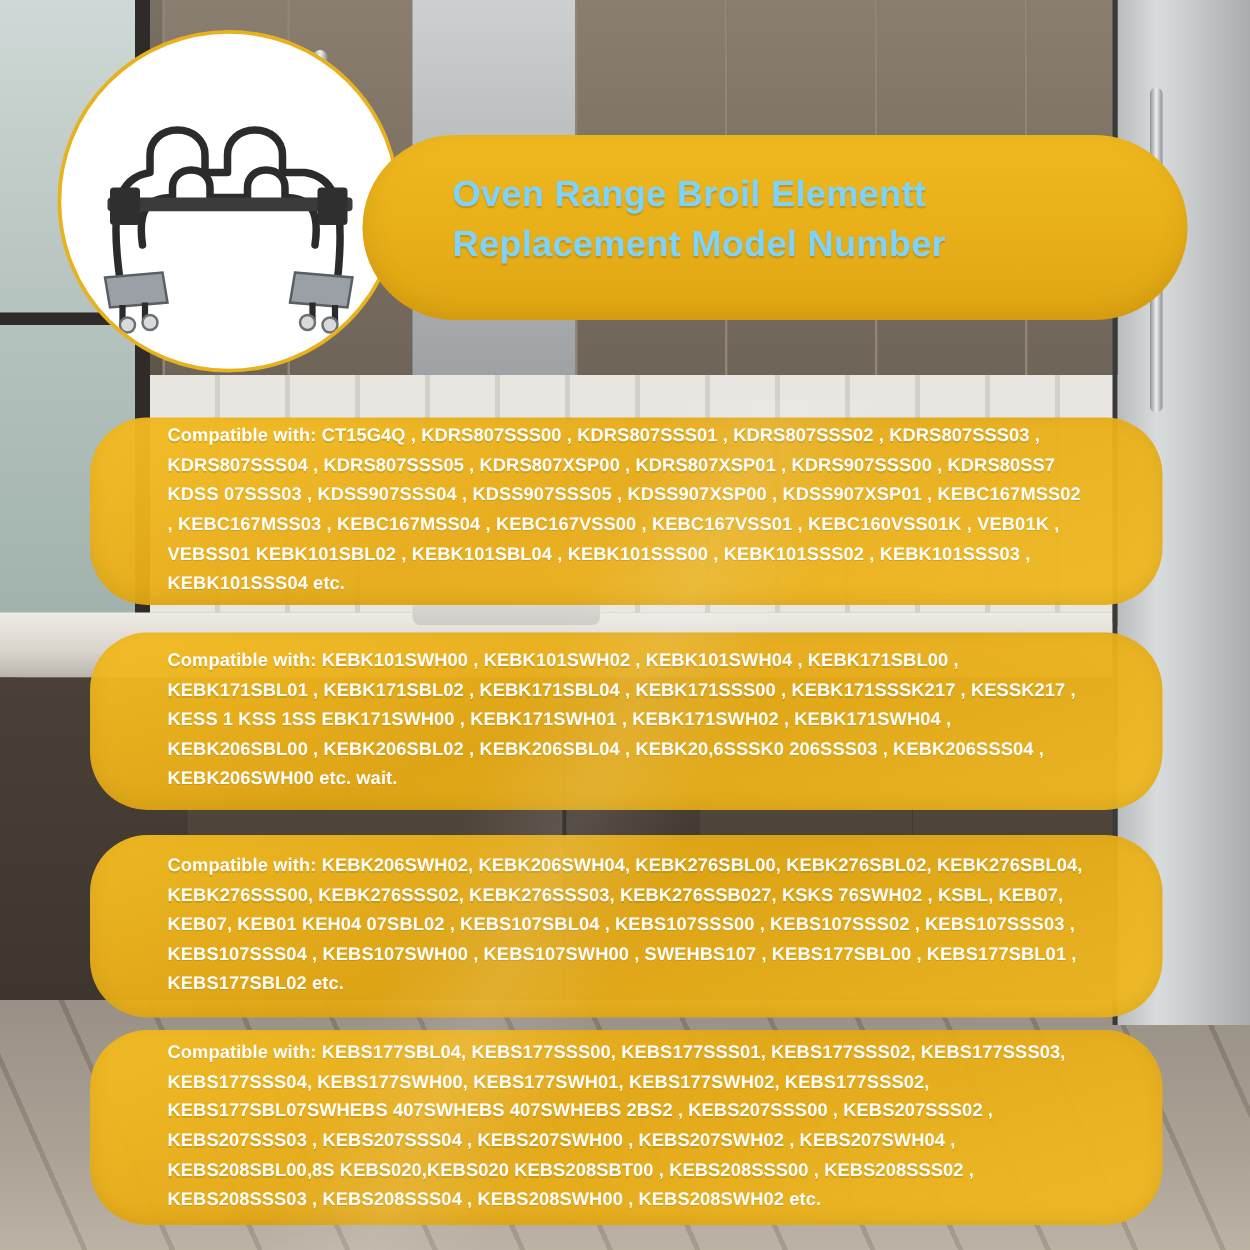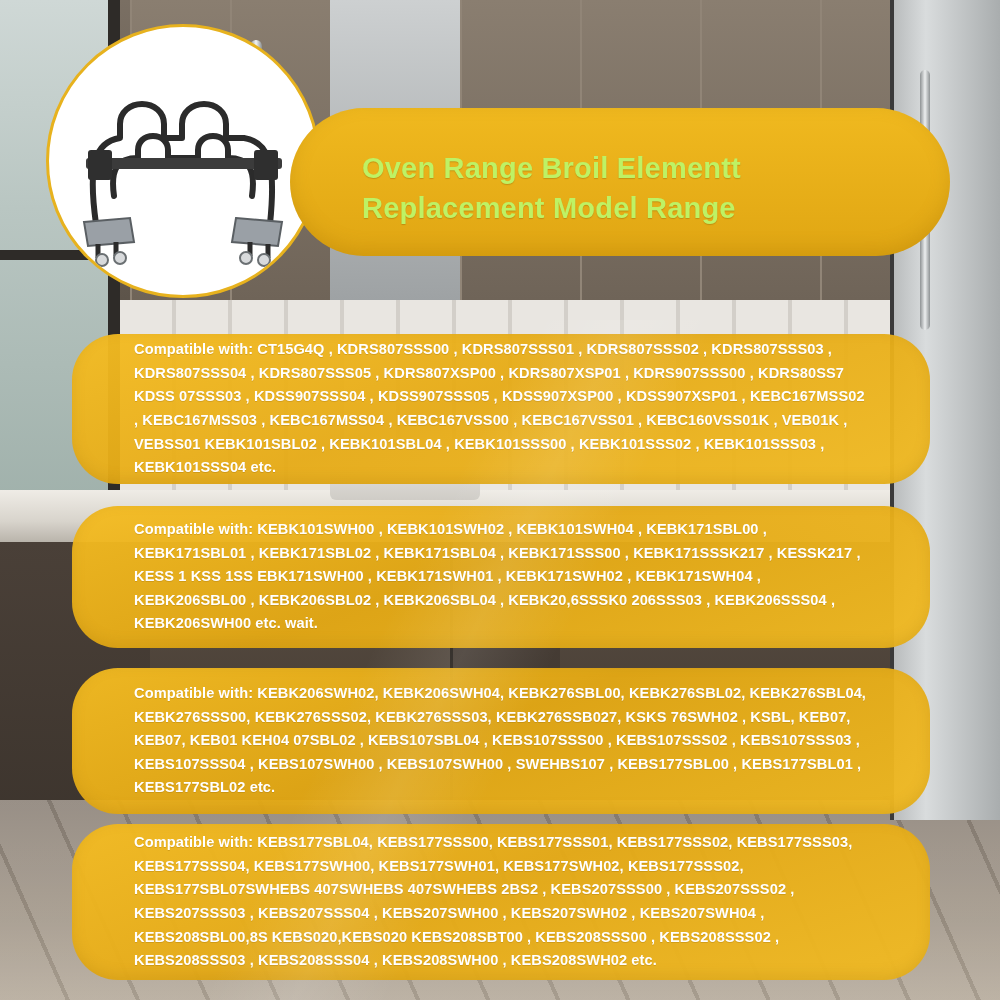--- a/index.html
+++ b/index.html
@@ -147,23 +147,23 @@
     position: absolute;
     left: 290px; top: 108px;
     width: 660px; height: 148px;
     border-radius: 74px;
     background: linear-gradient(180deg,#f0b91f 0%, #e0a613 100%);
     box-shadow: inset 0 -6px 18px rgba(160,110,0,.25);
   }
   .title-text {
     position: absolute;
     left: 362px;
-    top: 148px;
+    top: 136px;
     width: 560px;
-    color: #bef264;
+    color: #7dd3fc;
     font-size: 29px;
     font-weight: bold;
     line-height: 1.38;
     letter-spacing: .2px;
     text-shadow: 0 1px 1px rgba(130,90,0,.35);
   }
 
   .info-pill {
     position: absolute;
     left: 72px;
@@ -257,21 +257,21 @@
             <circle cx="62" cy="212" r="6"></circle>
           <circle cx="188" cy="212" r="6"></circle>
             <circle cx="206" cy="214" r="6"></circle>
         </g>
       </svg>
     </div>
 
     <div class="title-pill"></div>
     <div class="title-text">
       <div>Oven Range Broil Elementt</div>
-      <div>Replacement Model Range</div>
+      <div>Replacement Model Number</div>
     </div>
 
     <div class="info-pill" id="pill-1">
       <div class="txt">Compatible with: CT15G4Q , KDRS807SSS00 , KDRS807SSS01 , KDRS807SSS02 , KDRS807SSS03 , KDRS807SSS04 , KDRS807SSS05 , KDRS807XSP00 , KDRS807XSP01 , KDRS907SSS00 , KDRS80SS7 KDSS 07SSS03 , KDSS907SSS04 , KDSS907SSS05 , KDSS907XSP00 , KDSS907XSP01 , KEBC167MSS02 , KEBC167MSS03 , KEBC167MSS04 , KEBC167VSS00 , KEBC167VSS01 , KEBC160VSS01K , VEB01K , VEBSS01 KEBK101SBL02 , KEBK101SBL04 , KEBK101SSS00 , KEBK101SSS02 , KEBK101SSS03 , KEBK101SSS04 etc.</div>
     </div>
     <div class="info-pill" id="pill-2">
       <div class="txt">Compatible with: KEBK101SWH00 , KEBK101SWH02 , KEBK101SWH04 , KEBK171SBL00 , KEBK171SBL01 , KEBK171SBL02 , KEBK171SBL04 , KEBK171SSS00 , KEBK171SSSK217 , KESSK217 , KESS 1 KSS 1SS EBK171SWH00 , KEBK171SWH01 , KEBK171SWH02 , KEBK171SWH04 , KEBK206SBL00 , KEBK206SBL02 , KEBK206SBL04 , KEBK20,6SSSK0 206SSS03 , KEBK206SSS04 , KEBK206SWH00 etc. wait.</div>
     </div>
     <div class="info-pill" id="pill-3">
       <div class="txt">Compatible with: KEBK206SWH02, KEBK206SWH04, KEBK276SBL00, KEBK276SBL02, KEBK276SBL04, KEBK276SSS00, KEBK276SSS02, KEBK276SSS03, KEBK276SSB027, KSKS 76SWH02 , KSBL, KEB07, KEB07, KEB01 KEH04 07SBL02 , KEBS107SBL04 , KEBS107SSS00 , KEBS107SSS02 , KEBS107SSS03 , KEBS107SSS04 , KEBS107SWH00 , KEBS107SWH00 , SWEHBS107 , KEBS177SBL00 , KEBS177SBL01 , KEBS177SBL02 etc.</div>

